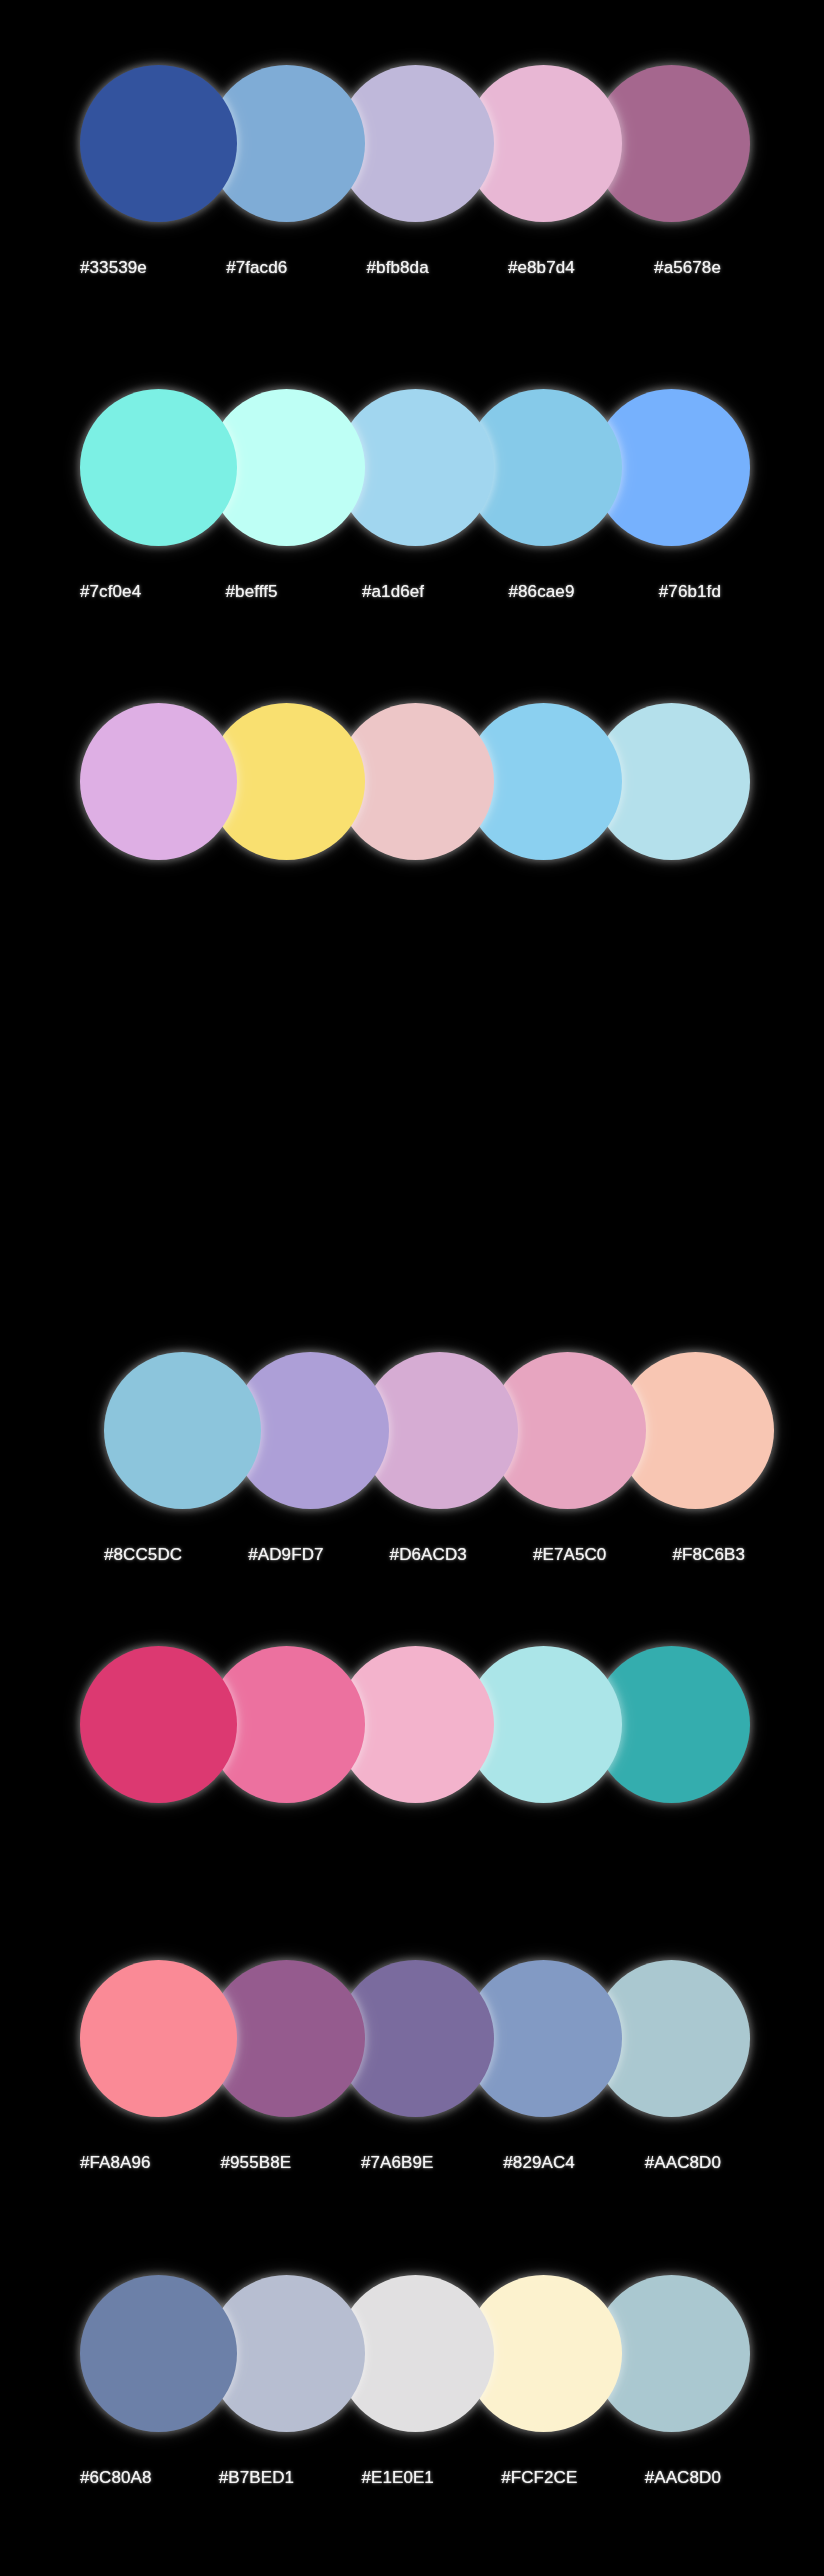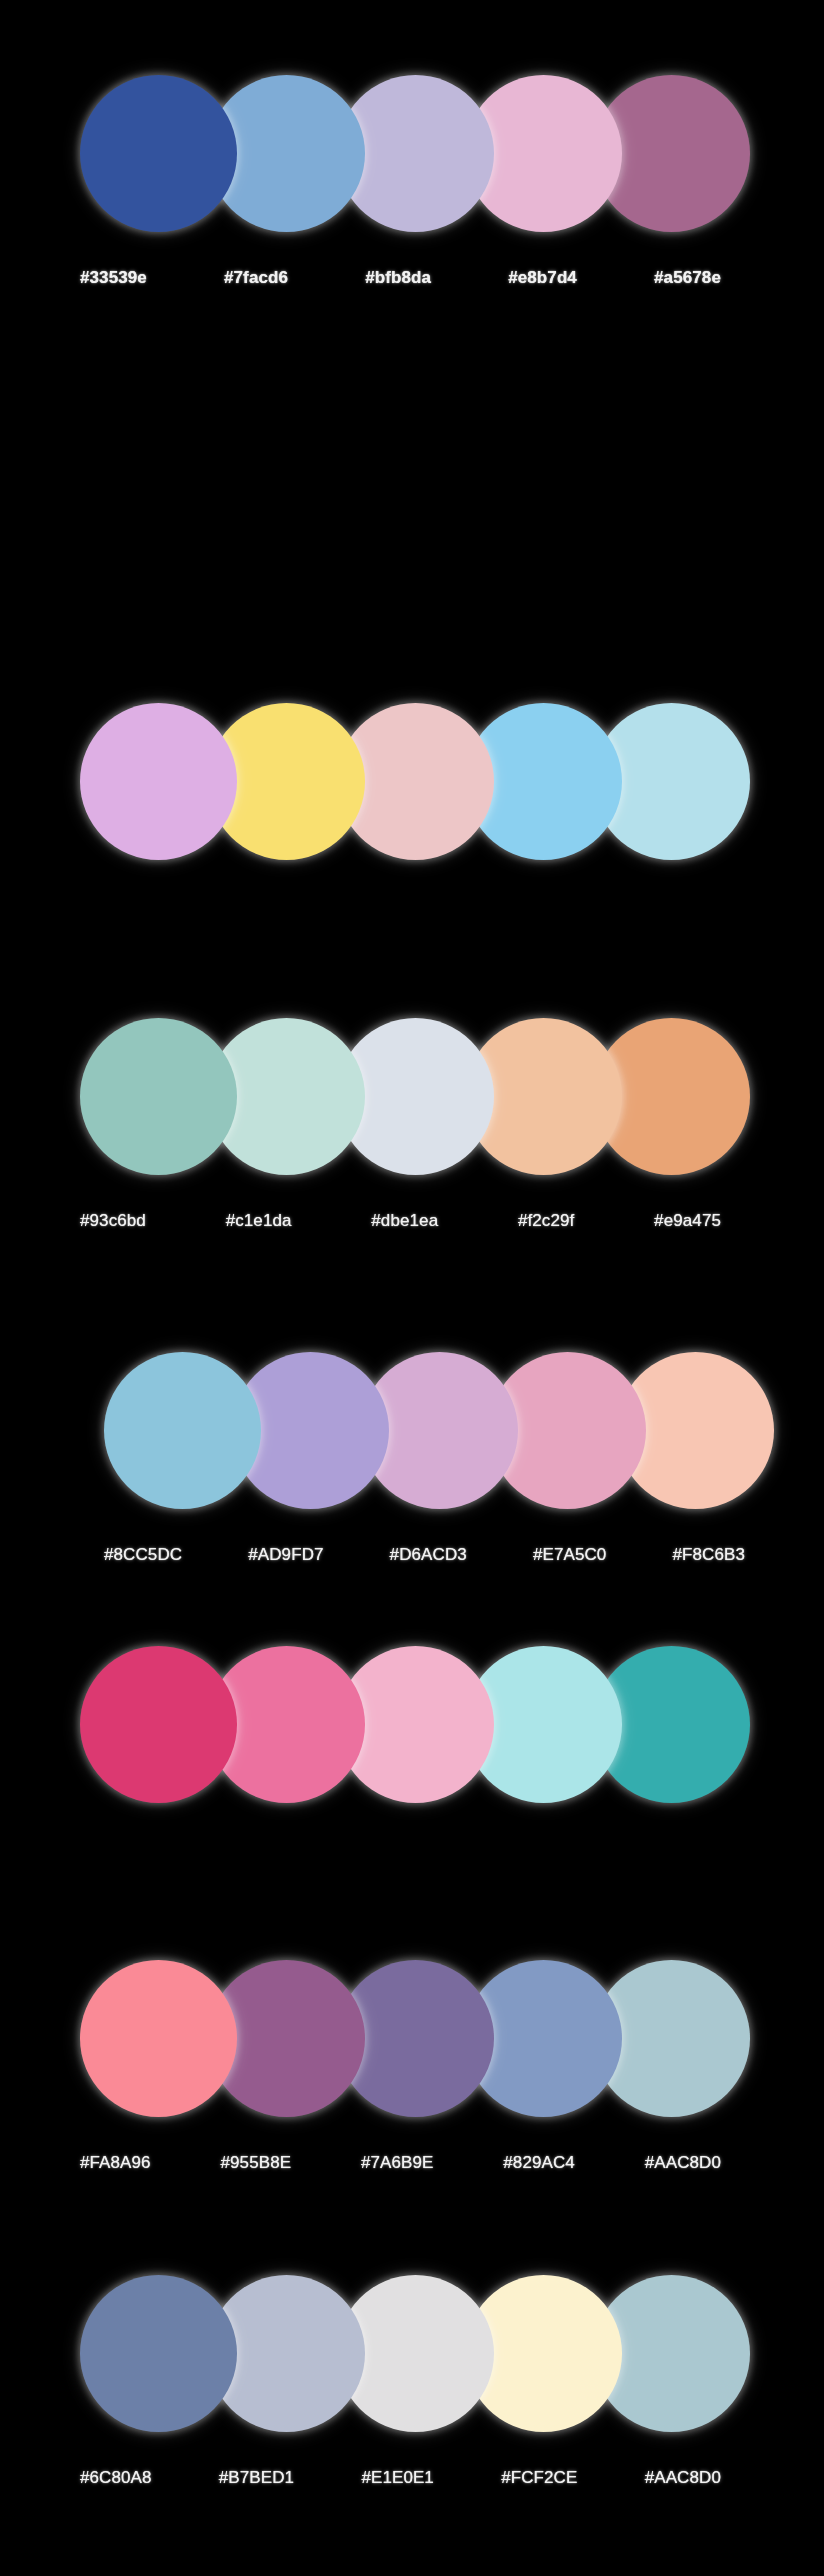--- a/index.html
+++ b/index.html
@@ -78,59 +78,59 @@
     white-space: nowrap;
     text-align: center;
     text-shadow: 0 0 3.6px rgba(255,255,255,0.55), 0 0 1px rgba(255,255,255,0.9);
     flex: 0 0 auto;
   }
 </style>
 </head>
 <body>
 
 <div id="board">
-    <div class="palette-row" style="top: 75px; font-weight: bold;">
+    <div class="palette-row" style="top: 65px;">
       <div class="swatch-strip">
         <div class="swatch s0" title="#33539e" style="background: rgb(51, 83, 158);"></div>
         <div class="swatch s1" title="#7facd6" style="background: rgb(127, 172, 214);"></div>
         <div class="swatch s2" title="#bfb8da" style="background: rgb(191, 184, 218);"></div>
         <div class="swatch s3" title="#e8b7d4" style="background: rgb(232, 183, 212);"></div>
         <div class="swatch s4" title="#a5678e" style="background: rgb(165, 103, 142);"></div>
       </div>
       <div class="label-strip">
         <div class="hex-label">#33539e</div>
         <div class="hex-label">#7facd6</div>
         <div class="hex-label">#bfb8da</div>
         <div class="hex-label">#e8b7d4</div>
         <div class="hex-label">#a5678e</div>
       </div>
     </div>
+    <div class="palette-row" style="top: 389px;">
+      <div class="swatch-strip">
+        <div class="swatch s0" title="#7cf0e4" style="background: rgb(124, 240, 228);"></div>
+        <div class="swatch s1" title="#befff5" style="background: rgb(190, 255, 245);"></div>
+        <div class="swatch s2" title="#a1d6ef" style="background: rgb(161, 214, 239);"></div>
+        <div class="swatch s3" title="#86cae9" style="background: rgb(134, 202, 233);"></div>
+        <div class="swatch s4" title="#76b1fd" style="background: rgb(118, 177, 253);"></div>
+      </div>
+      <div class="label-strip">
+        <div class="hex-label">#7cf0e4</div>
+        <div class="hex-label">#befff5</div>
+        <div class="hex-label">#a1d6ef</div>
+        <div class="hex-label">#86cae9</div>
+        <div class="hex-label">#76b1fd</div>
+      </div>
+    </div>
     <div class="palette-row" style="top: 703px;">
       <div class="swatch-strip">
         <div class="swatch s0" title="#deafe4" style="background: rgb(222, 175, 228);"></div>
         <div class="swatch s1" title="#f9e070" style="background: rgb(249, 224, 112);"></div>
         <div class="swatch s2" title="#edc6c7" style="background: rgb(237, 198, 199);"></div>
         <div class="swatch s3" title="#8bd0f0" style="background: rgb(139, 208, 240);"></div>
         <div class="swatch s4" title="#b4e0eb" style="background: rgb(180, 224, 235);"></div>
-      </div>
-    </div>
-    <div class="palette-row" style="top: 1018px;">
-      <div class="swatch-strip">
-        <div class="swatch s0" title="#93c6bd" style="background: rgb(147, 198, 189);"></div>
-        <div class="swatch s1" title="#c1e1da" style="background: rgb(193, 225, 218);"></div>
-        <div class="swatch s2" title="#dbe1ea" style="background: rgb(219, 225, 234);"></div>
-        <div class="swatch s3" title="#f2c29f" style="background: rgb(242, 194, 159);"></div>
-        <div class="swatch s4" title="#e9a475" style="background: rgb(233, 164, 117);"></div>
-      </div>
-      <div class="label-strip">
-        <div class="hex-label">#93c6bd</div>
-        <div class="hex-label">#c1e1da</div>
-        <div class="hex-label">#dbe1ea</div>
-        <div class="hex-label">#f2c29f</div>
-        <div class="hex-label">#e9a475</div>
       </div>
     </div>
     <div class="palette-row" style="top: 1352px; margin-left: 24px;">
       <div class="swatch-strip">
         <div class="swatch s0" title="#8CC5DC" style="background: rgb(140, 197, 220);"></div>
         <div class="swatch s1" title="#AD9FD7" style="background: rgb(173, 159, 215);"></div>
         <div class="swatch s2" title="#D6ACD3" style="background: rgb(214, 172, 211);"></div>
         <div class="swatch s3" title="#E7A5C0" style="background: rgb(231, 165, 192);"></div>
         <div class="swatch s4" title="#F8C6B3" style="background: rgb(248, 198, 179);"></div>
       </div>

